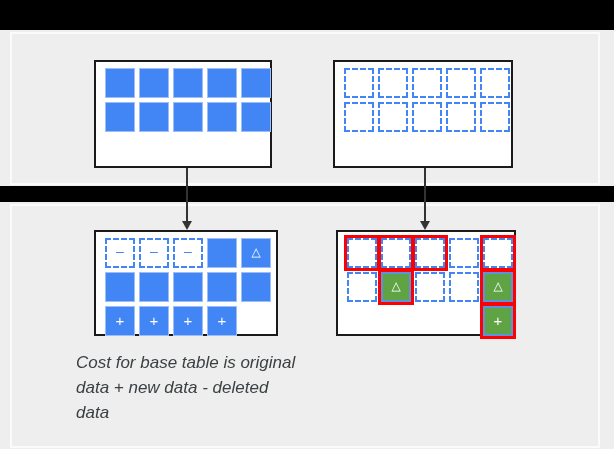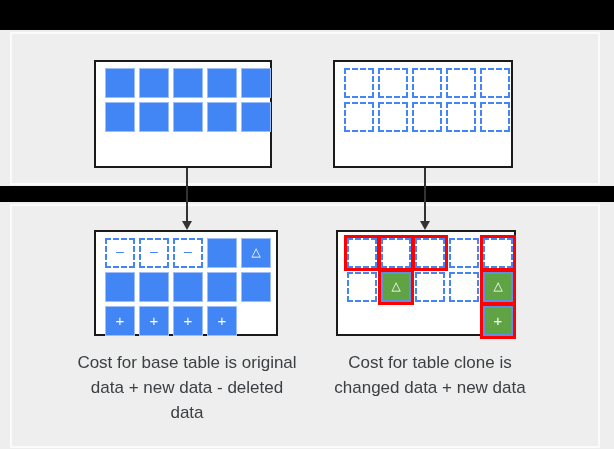--- a/index.html
+++ b/index.html
@@ -144,25 +144,25 @@
   }
   #arrow-left  { left: 186px; top: 168px; }
   #arrow-right { left: 424px; top: 168px; }
   .arrow .shaft { height: 55px; }
   .arrow .head  { top: 53px; }
 
   
   .caption {
     position: absolute;
     z-index: 4;
-    text-align: center;
     color: #3c4043;
     font-family: "Liberation Sans", sans-serif;
     font-size: 17px;
     line-height: 25px;
+    font-style: italic;
   }
   #caption-left  { left: 76px;  top: 350px; width: 222px; }
   #caption-right { left: 330px; top: 350px; width: 200px; }
 </style>
 </head>
 <body>
 
 <div id="canvas">
 
   <div class="panel" id="panel-top"></div>
@@ -275,15 +275,14 @@
         <div class="cell empty"></div>
         <div class="cell empty"></div>
         <div class="cell empty"></div>
         <div class="cell green marked">
           <span class="glyph plus">+</span>
         </div>
       </div>
   </div>
 
   <div class="caption" id="caption-left">Cost for base table is original data + new data - deleted data</div>
-  <div class="caption" id="caption-right">Cost for table clone is changed data + new data</div>
 
 </div>
 
 </body></html>

